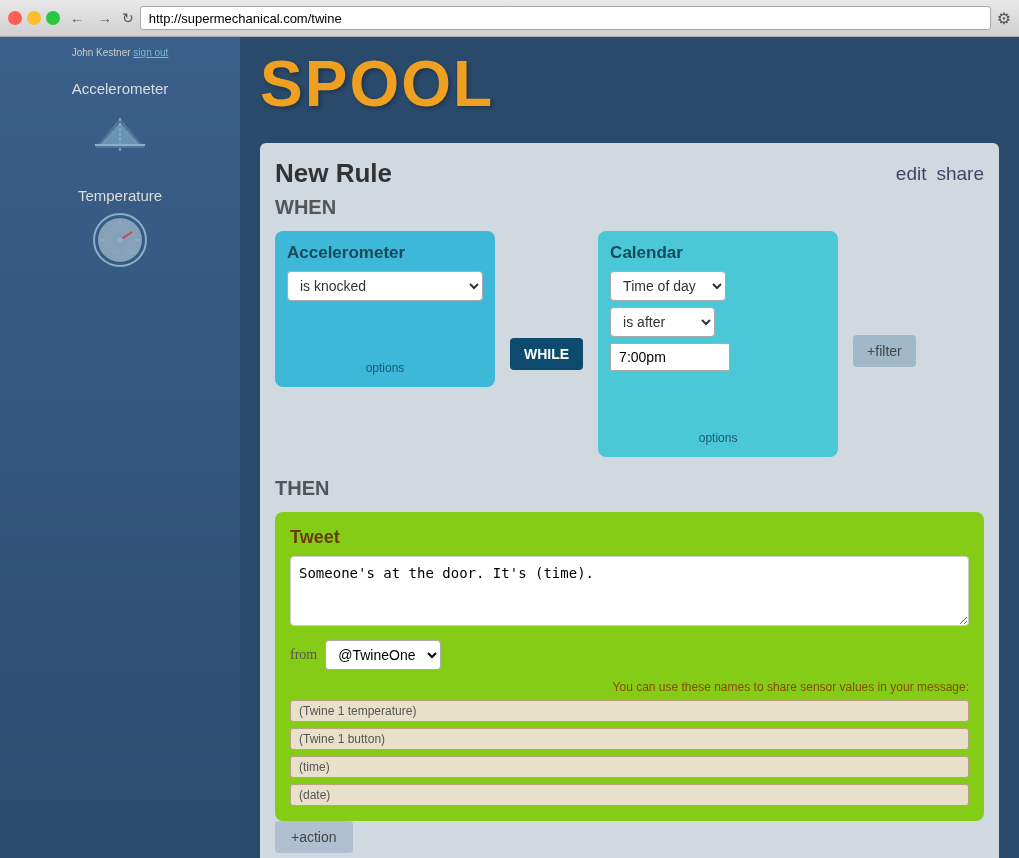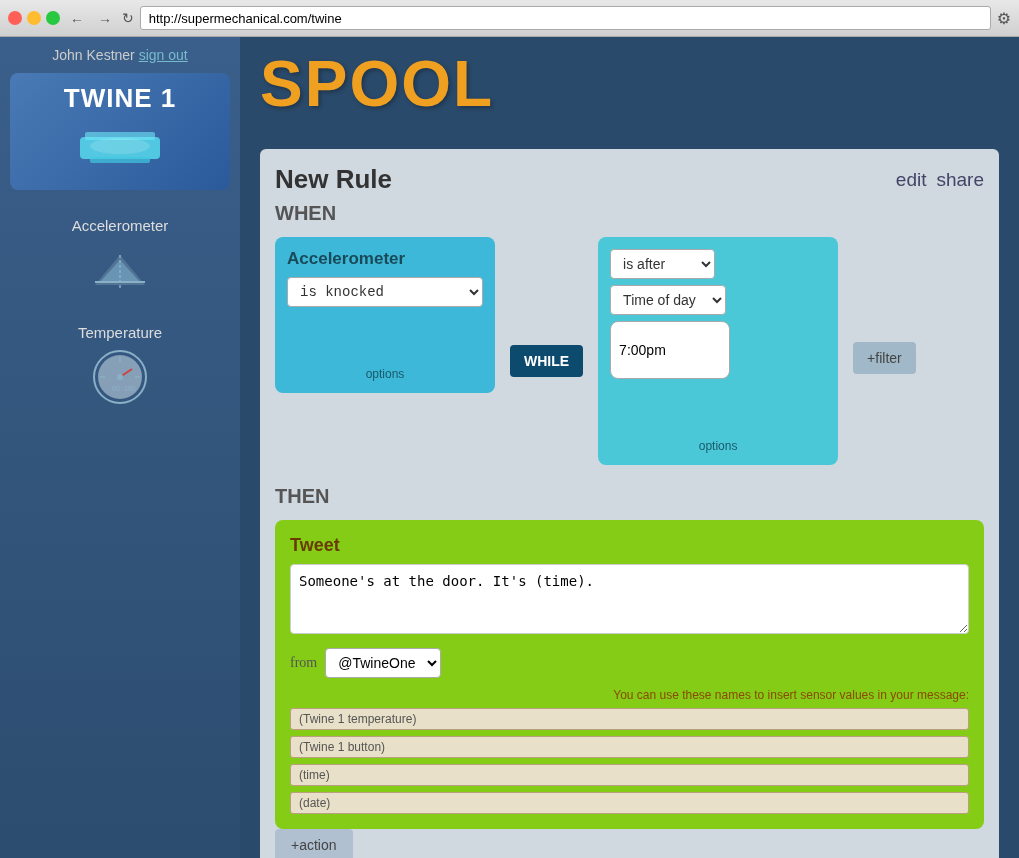--- a/index.html
+++ b/index.html
@@ -77,21 +77,21 @@
     
     .sidebar {
       width: 240px;
       background: linear-gradient(to bottom, #3a5f8a 0%, #2a4a6b 100%);
       padding: 10px;
       display: flex;
       flex-direction: column;
       align-items: center;
     }
     .user-info {
-      font-size: 14px;
+      font-size: 10px;
       color: #ccc;
       text-align: left;
       margin-bottom: 10px;
     }
     .user-info a {
       color: #7bc;
       text-decoration: underline;
       cursor: pointer;
     }
     .twine-box {
@@ -134,21 +134,21 @@
       flex: 1;
       padding: 10px 20px;
     }
     .spool-title {
       font-size: 64px;
       font-weight: bold;
       color: #f0a020;
       font-family: 'Arial Black', Arial, sans-serif;
       letter-spacing: 2px;
       text-shadow: 2px 2px 4px rgba(0,0,0,0.3);
-      margin-bottom: 28px;
+      margin-bottom: 22px;
     }
 
     
     .rule-card {
       background: #d0d8e0;
       border-radius: 6px;
       padding: 15px;
       margin-bottom: 15px;
     }
     .rule-header {
@@ -206,21 +206,20 @@
     }
     .trigger-select {
       width: 100%;
       padding: 5px 8px;
       border-radius: 4px;
       border: 1px solid #aaa;
       background: white;
       font-size: 14px;
       color: #333;
       cursor: pointer;
-      font-family: Liberation Mono, monospace;
     }
     .box-footer {
       text-align: center;
       margin-top: 60px;
       font-size: 12px;
       color: #1a5a6a;
       cursor: pointer;
     }
 
     
@@ -261,22 +260,22 @@
       padding: 5px 8px;
       border-radius: 4px;
       border: 1px solid #aaa;
       background: white;
       font-size: 14px;
       color: #333;
       cursor: pointer;
     }
     .time-input {
       width: 120px;
-      padding: 20px 8px;
-      border-radius: 8px;
+      padding: 5px 8px;
+      border-radius: 1px;
       border: 1px solid #aaa;
       background: white;
       font-size: 14px;
     }
 
     
     .filter-btn {
       background: #a0b8c8;
       border: none;
       border-radius: 4px;
@@ -408,30 +407,20 @@
 </div>
 
 <div class="page-body">
 
   <div class="sidebar">
     <div class="user-info">
       <span>John Kestner</span>
       <a>sign out</a>
     </div>
 
-    <div class="twine-box">
-      <div class="twine-title">TWINE 1</div>
-
-      <svg width="100" height="50" viewBox="0 0 100 50" style="display:block;margin:8px auto;">
-        <rect x="10" y="15" width="80" height="22" rx="4" fill="#5ae0f0" opacity="0.8"></rect>
-        <rect x="15" y="10" width="70" height="8" rx="2" fill="#70e8f8" opacity="0.6"></rect>
-        <rect x="20" y="35" width="60" height="6" rx="2" fill="#40c8e0" opacity="0.7"></rect>
-        <ellipse cx="50" cy="24" rx="30" ry="8" fill="rgba(255,255,255,0.15)"></ellipse>
-      </svg>
-    </div>
 
     <div class="sensor-item">
       <div class="sensor-label">Accelerometer</div>
       <div class="sensor-icon">
         <svg width="60" height="40" viewBox="0 0 60 40">
           <polygon points="30,5 55,35 5,35" fill="#5a7a9a" opacity="0.8"></polygon>
           <polygon points="30,10 50,32 10,32" fill="#7aaac8" opacity="0.6"></polygon>
           <line x1="5" y1="32" x2="55" y2="32" stroke="#8ab0c8" stroke-width="2"></line>
           <line x1="30" y1="5" x2="30" y2="38" stroke="#8ab0c8" stroke-width="1.5" stroke-dasharray="3,2"></line>
         </svg>
@@ -481,34 +470,35 @@
               <option>is knocked</option>
               <option>is vibrating</option>
               <option>is still</option>
             </select>
             <div class="box-footer">options</div>
           </div>
 
           <button class="while-btn">WHILE</button>
 
           <div class="calendar-box">
+            <div class="calendar-box-title">Calendar</div>
+            <div class="calendar-select-row">
+              <select class="calendar-select">
+                <option>Time of day</option>
+                <option>Day of week</option>
+                <option>Date</option>
+              </select>
+            </div>
             <div class="calendar-select-row">
               <select class="calendar-select">
                 <option>is after</option>
                 <option>is before</option>
                 <option>is between</option>
               </select>
             </div>
-            <div class="calendar-select-row">
-              <select class="calendar-select">
-                <option>Time of day</option>
-                <option>Day of week</option>
-                <option>Date</option>
-              </select>
-            </div>
             <input class="time-input" type="text" value="7:00pm" style="">
             <div class="box-footer">options</div>
           </div>
 
           <button class="filter-btn">+filter</button>
 
         </div>
       </div>
 
       <div class="then-section">
@@ -519,21 +509,21 @@
           <textarea class="tweet-textarea" style="">Someone's at the door. It's (time).</textarea>
 
           <div class="from-row">
             <span class="from-label">from</span>
             <select class="from-select">
               <option>@TwineOne</option>
               <option>@TwineTwo</option>
             </select>
           </div>
 
-          <div class="sensor-names-hint">You can use these names to insert sensor values in your message:</div>
+          <div class="sensor-names-hint">You can use these names to share sensor values in your message:</div>
           <div class="sensor-tags">
             <span class="sensor-tag">(Twine 1 temperature)</span>
             <span class="sensor-tag">(Twine 1 button)</span>
             <span class="sensor-tag">(time)</span>
             <span class="sensor-tag">(date)</span>
           </div>
         </div>
 
         <button class="add-action-btn">+action</button>
       </div>

